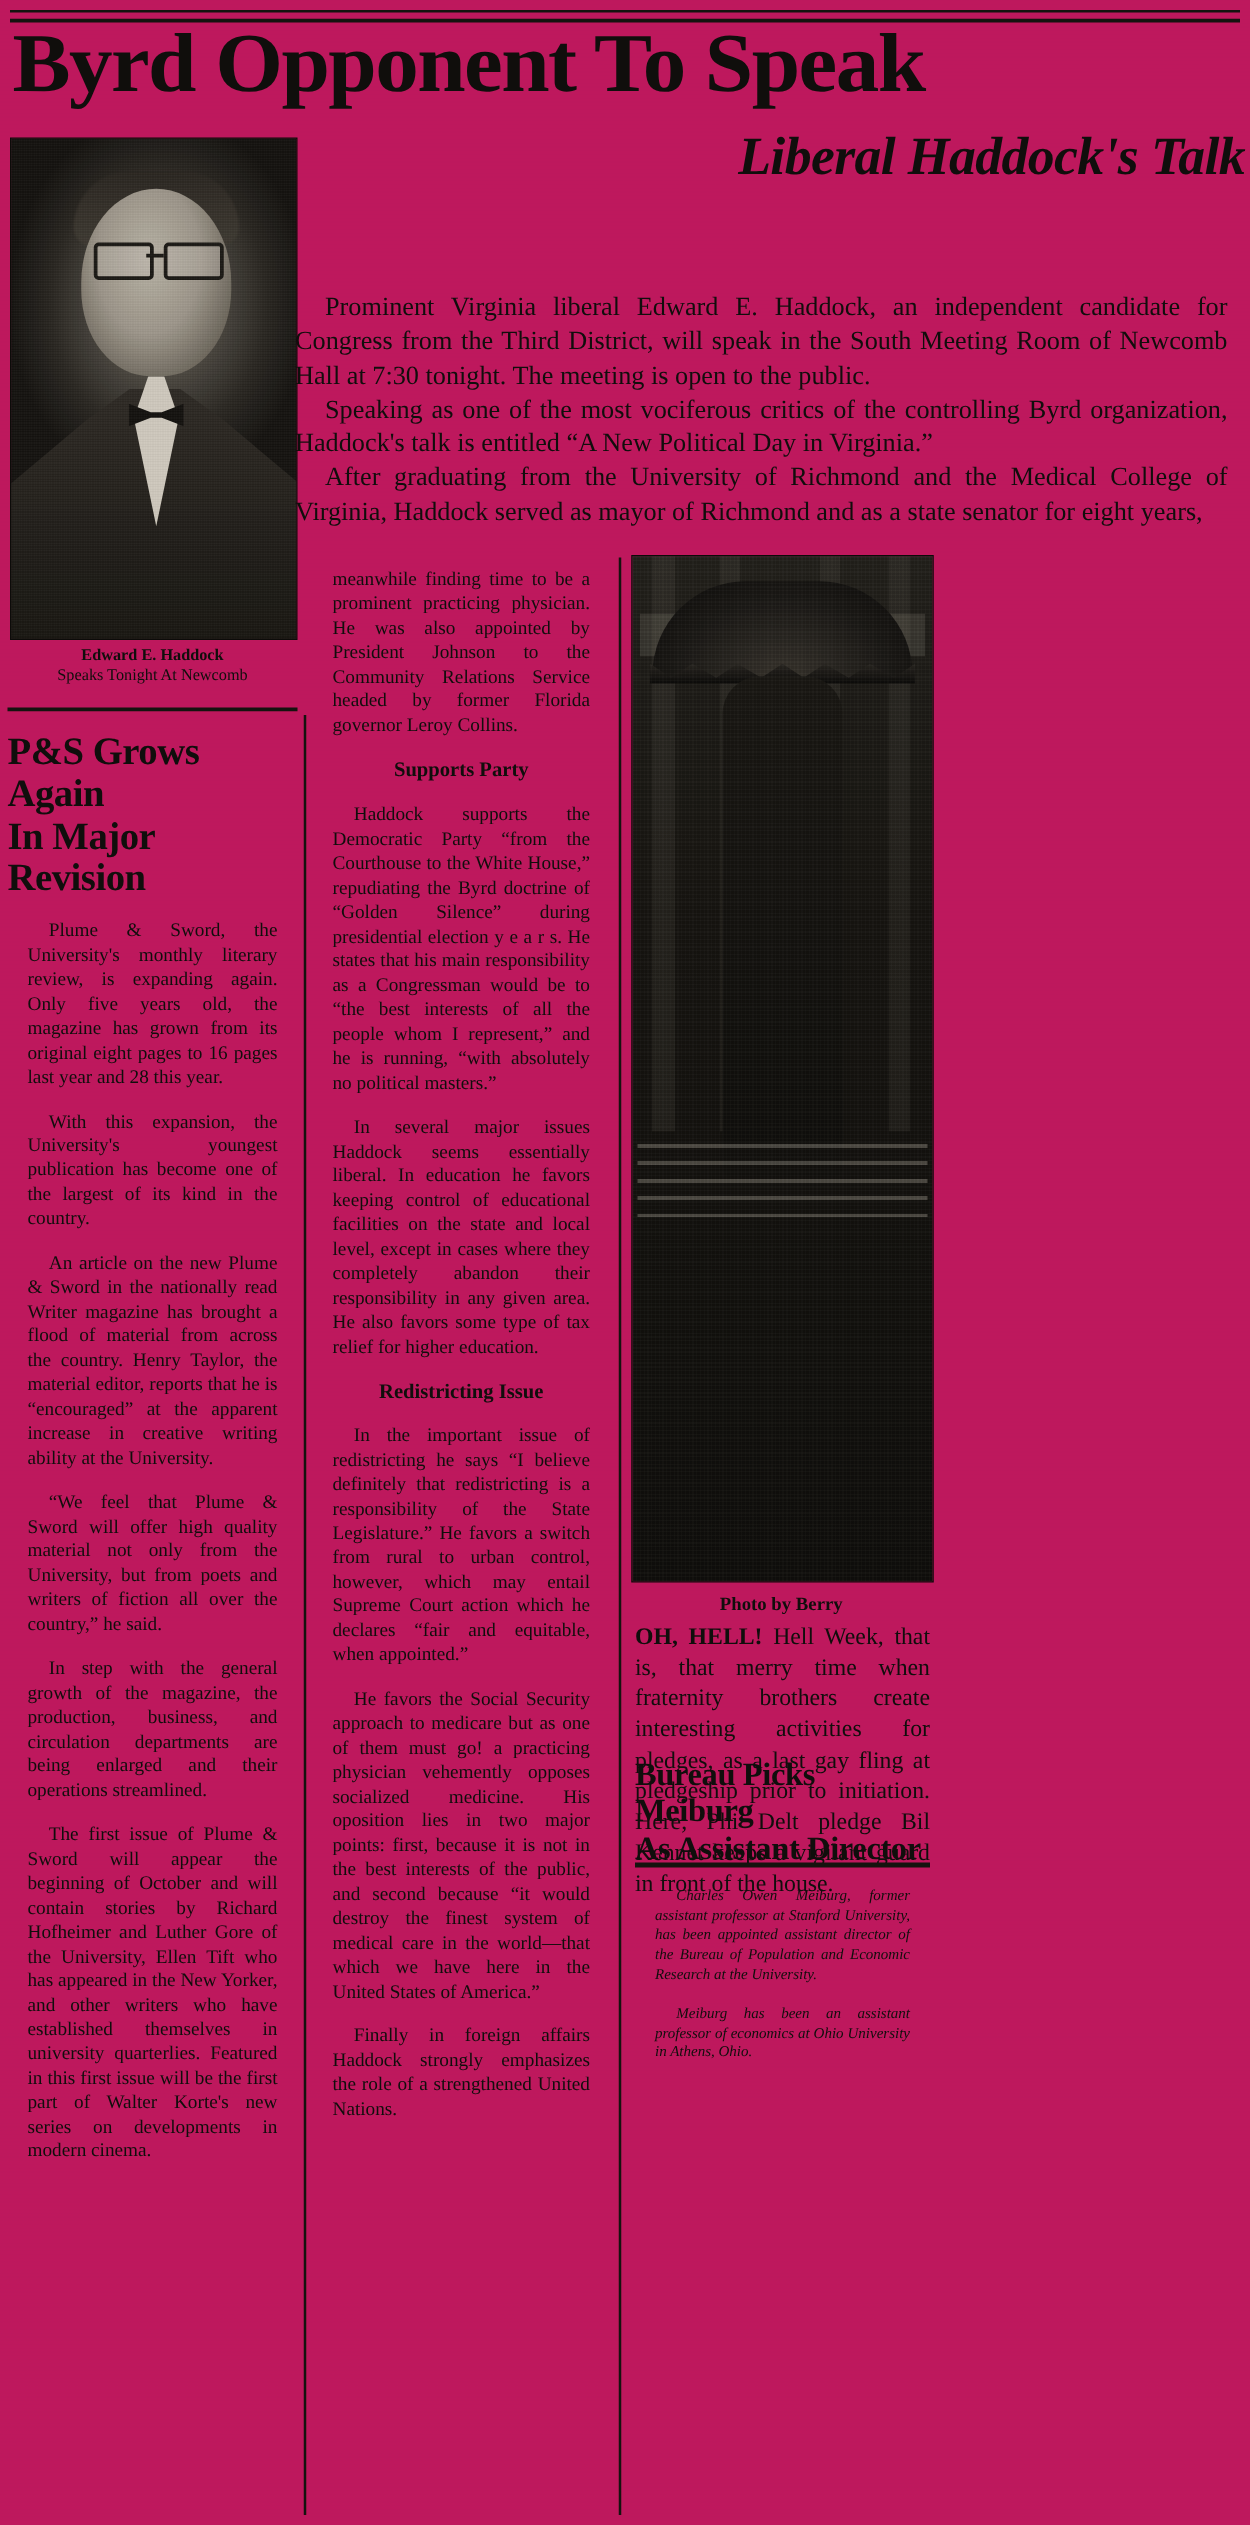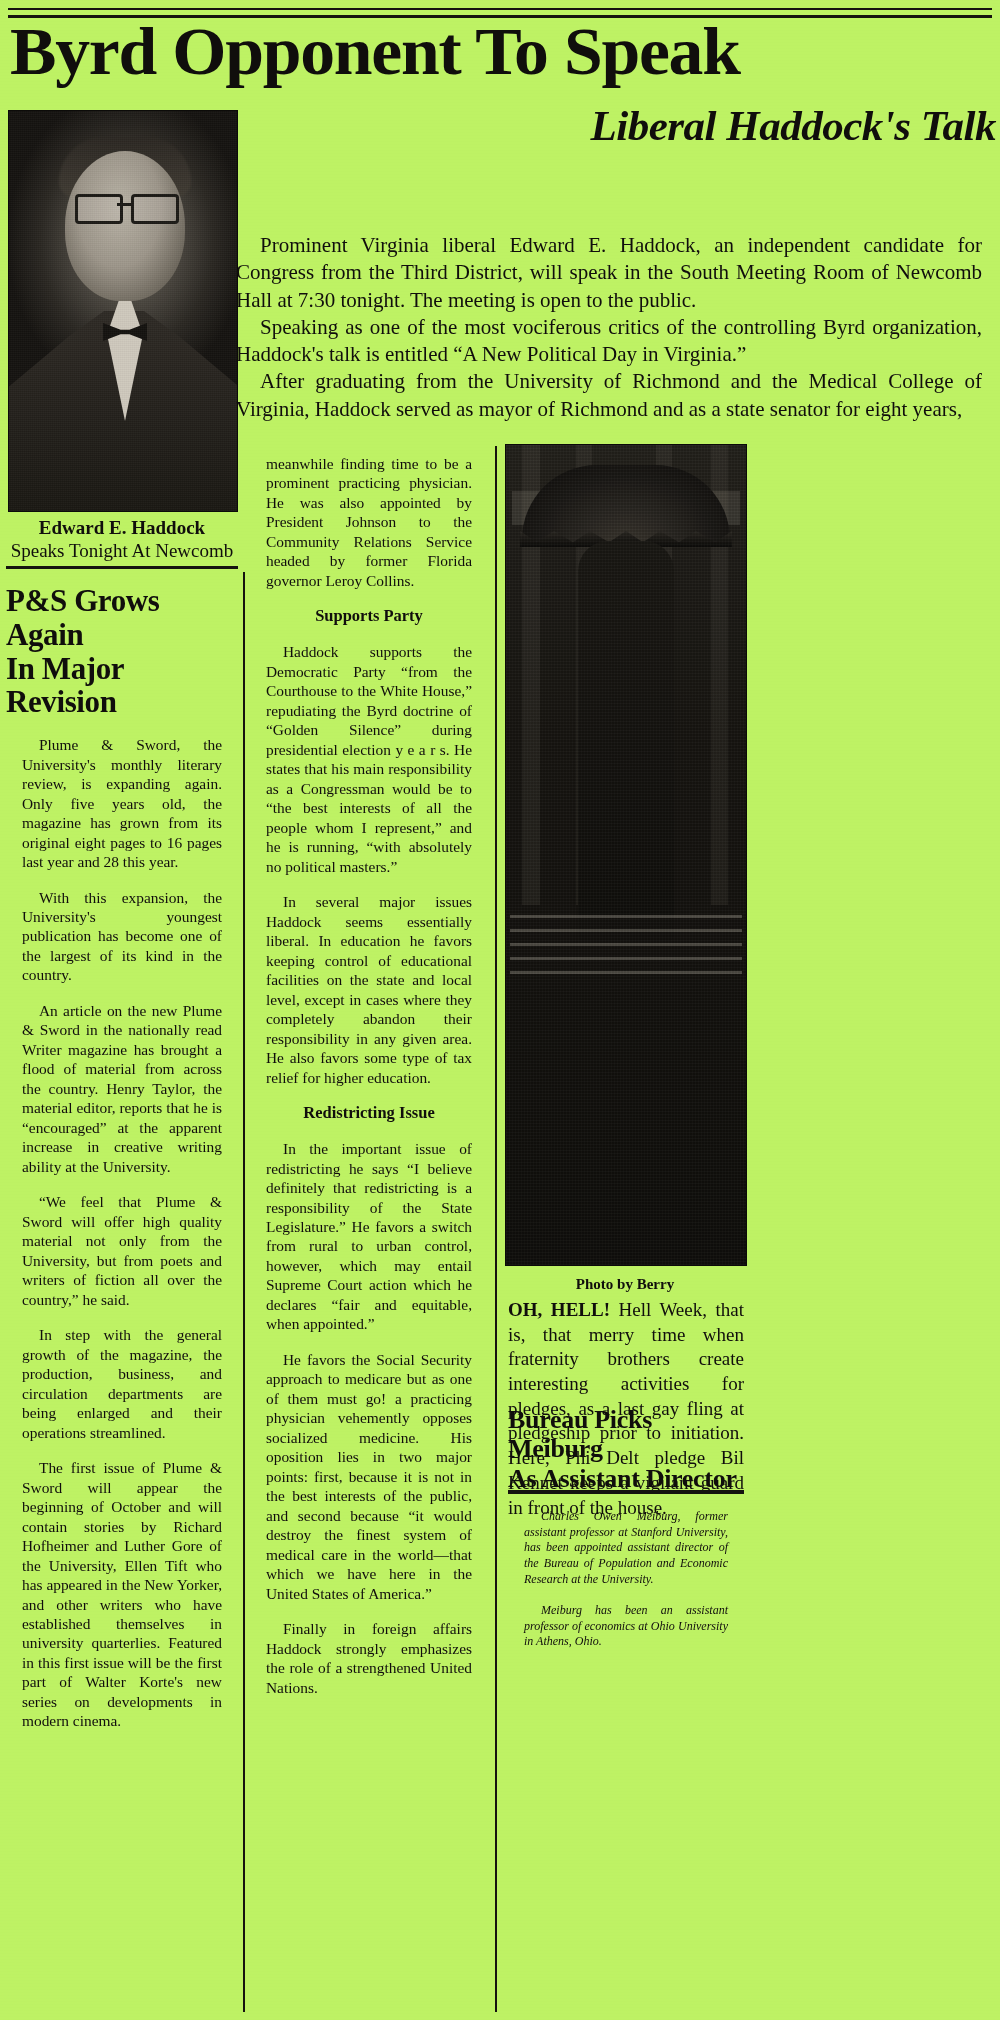--- a/index.html
+++ b/index.html
@@ -8,21 +8,21 @@
     background:#f2f0ec;
     font-family:"Liberation Serif", serif;
     color:#100e0c;
     overflow:hidden;
     position:relative;
   }
   .page{
     position:relative;
     width:1000px;height:2020px;
     background:linear-gradient(180deg,#f4f2ee 0%,#efedе8 40%,#f1efea 100%);
-    background-color:#bef264;
+    background-color:#be185d;
     padding:0;box-sizing:border-box;
   }
   
   .rule-top-thin{position:absolute;left:8px;right:8px;top:8px;height:2px;background:#15130f;}
   .rule-top-thin2{position:absolute;left:8px;right:8px;top:15px;height:3px;background:#15130f;}
 
   
   .mainhead{
     position:absolute;left:10px;top:20px;width:980px;
     font-family:"Liberation Serif", serif;
@@ -79,21 +79,21 @@
     position:absolute;left:84px;top:190px;width:64px;height:120px;background:#cfc9bd;
     clip-path:polygon(40% 0,60% 0,78% 28%,50% 100%,22% 28%);
   }
   .portrait .grain{position:absolute;inset:0;opacity:.30;
     background-image:repeating-linear-gradient(0deg,rgba(255,255,255,.07) 0 1px,rgba(0,0,0,.07) 1px 2px),
                      repeating-linear-gradient(90deg,rgba(255,255,255,.05) 0 1px,rgba(0,0,0,.05) 1px 2px);}
 
   
   .portrait-cap{
     position:absolute;left:6px;top:516px;width:232px;
-    text-align:center;font-size:19px;line-height:1.22;
+    text-align:center;font-size:13px;line-height:1.22;
   }
   .portrait-cap .b{font-weight:700;}
 
   .rule-left-1{position:absolute;left:6px;top:566px;width:232px;height:3px;background:#15130f;}
 
   
   .col-left{
     position:absolute;left:6px;top:580px;width:232px;
   }
   .head2{

